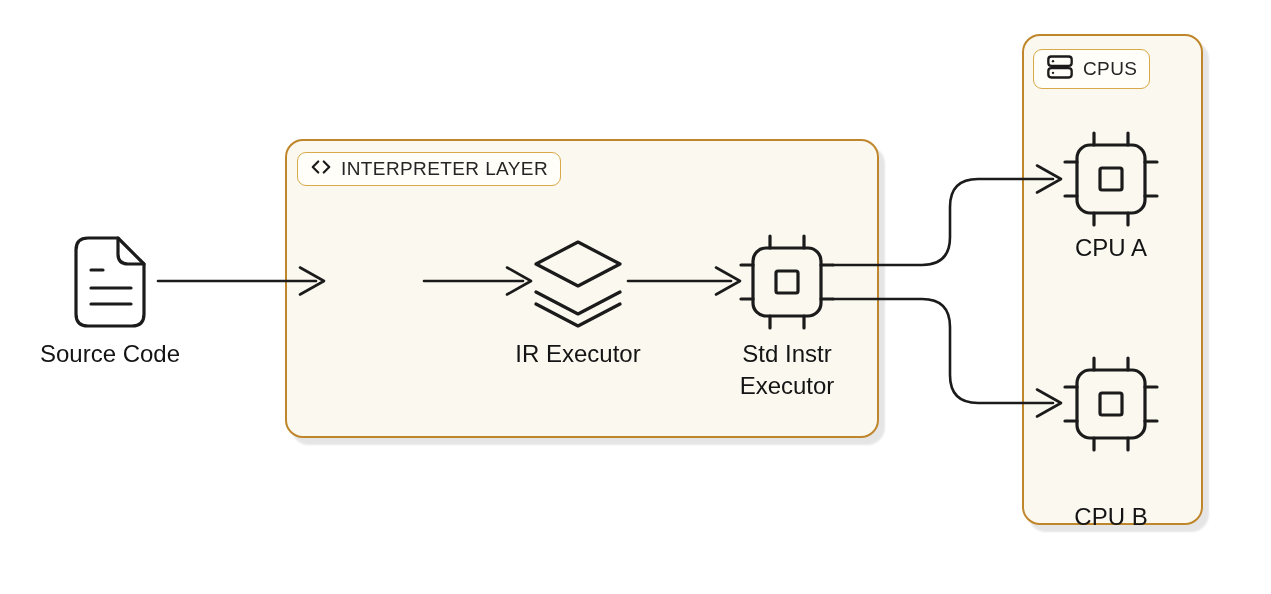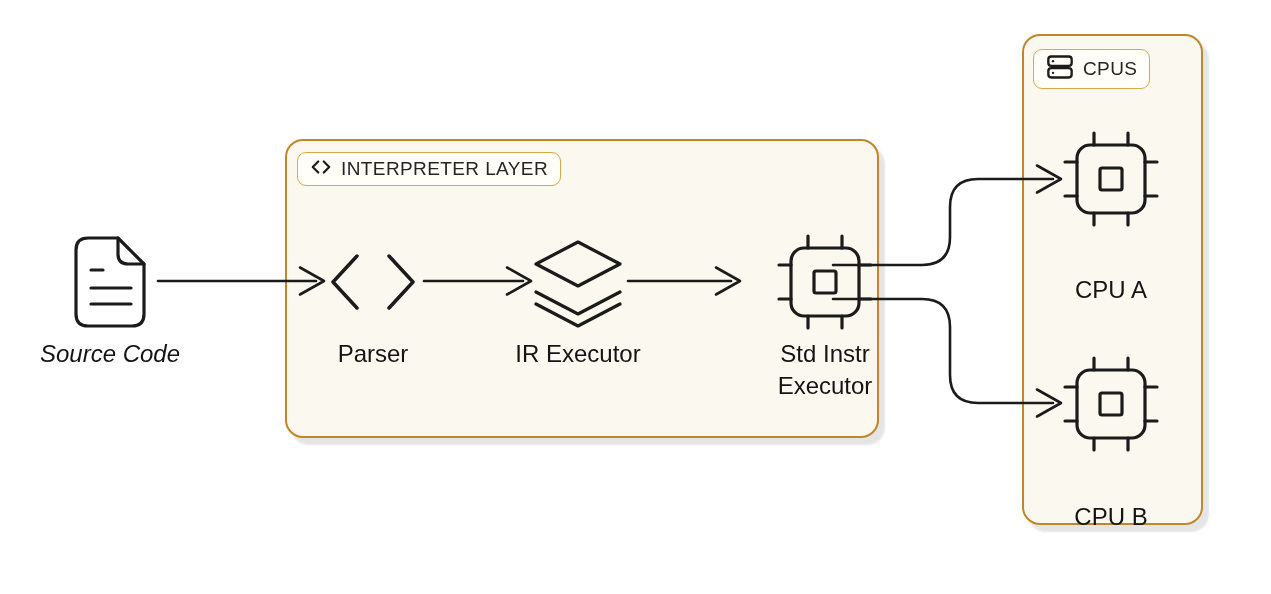--- a/index.html
+++ b/index.html
@@ -55,25 +55,25 @@
     display: flex;
     align-items: center;
     justify-content: center;
   }
   .node .node-label {
     margin-top: 8px;
     font-size: 24px;
     line-height: 32px;
     color: #141414;
   }
-  .node.source   { left: 30px;  top: 234px; width: 160px; font-style: italic; }
+  .node.source   { left: 30px;  top: 234px; width: 160px; }
   .node.parser   { left: 293px; top: 234px; width: 160px; }
   .node.irgen    { left: 488px; top: 234px; width: 180px; }
-  .node.executor { left: 760px; top: 234px; width: 130px; }
-  .node.cpu-a    { left: 1041px; top: 131px; width: 140px; gap: 42px; }
+  .node.executor { left: 722px; top: 234px; width: 130px; }
+  .node.cpu-a    { left: 1041px; top: 131px; width: 140px; }
   .node.cpu-b    { left: 1041px; top: 356px; width: 140px; gap: 44px; }
   .node.cpu-a .node-label, .node.cpu-b .node-label { margin-top: 5px; }
 
   .icon-stroke {
     stroke: #1B1B1B;
     fill: none;
     stroke-linecap: round;
     stroke-linejoin: round;
   }
 
@@ -149,29 +149,20 @@
     <div class="icon-box">
       <svg width="96" height="96" viewBox="0 0 96 96" class="icon-stroke" stroke-width="3.2">
         <path d="M56 4 H26 q-12 0 -12 12 v64 q0 12 12 12 h44 q12 0 12 -12 V30 Z"></path>
         <path d="M56 4 v16 q0 10 10 10 h16"></path>
         <path d="M29 36 h12 M29 54 h40 M29 70 h40"></path>
       </svg>
     </div>
     <div class="node-label">Source Code</div>
   </div>
 
-  <div class="node parser">
-    <div class="icon-box">
-      <svg width="88" height="96" viewBox="0 0 88 96" class="icon-stroke" stroke-width="3.5">
-        <polyline points="28,22 4,48 28,74"></polyline>
-        <polyline points="60,22 84,48 60,74"></polyline>
-      </svg>
-    </div>
-    <div class="node-label">Parser</div>
-  </div>
 
   <div class="node irgen">
     <div class="icon-box">
       <svg width="88" height="96" viewBox="0 0 88 96" class="icon-stroke" stroke-width="3.2">
         <path d="M44 8 L86 30 L44 52 L2 30 Z"></path>
         <path d="M2 58 L44 80 L86 58"></path>
         <path d="M2 70 L44 92 L86 70"></path>
       </svg>
     </div>
     <div class="node-label">IR Executor</div>

